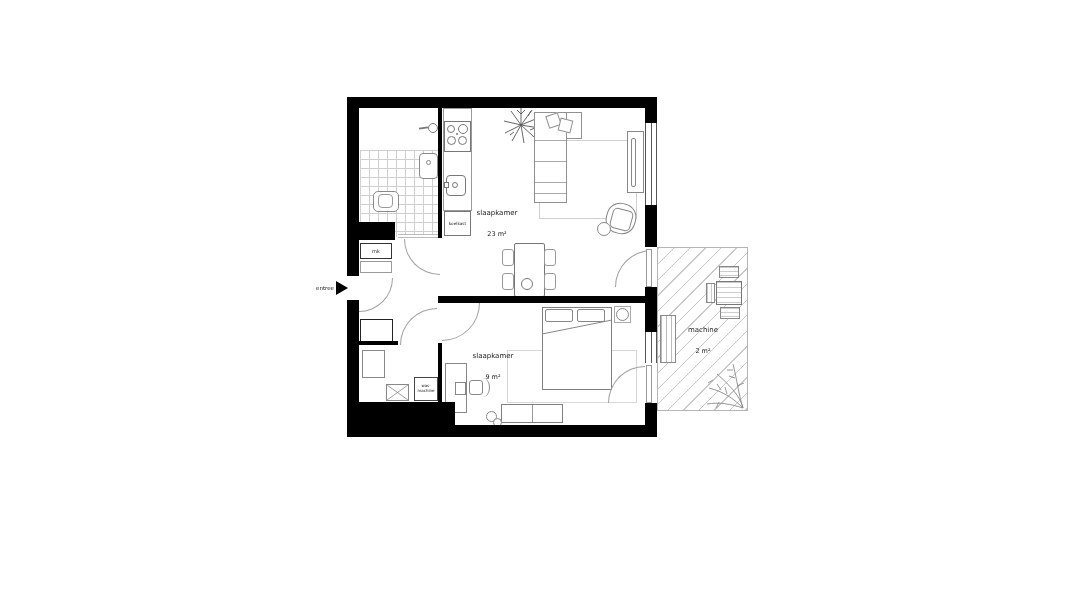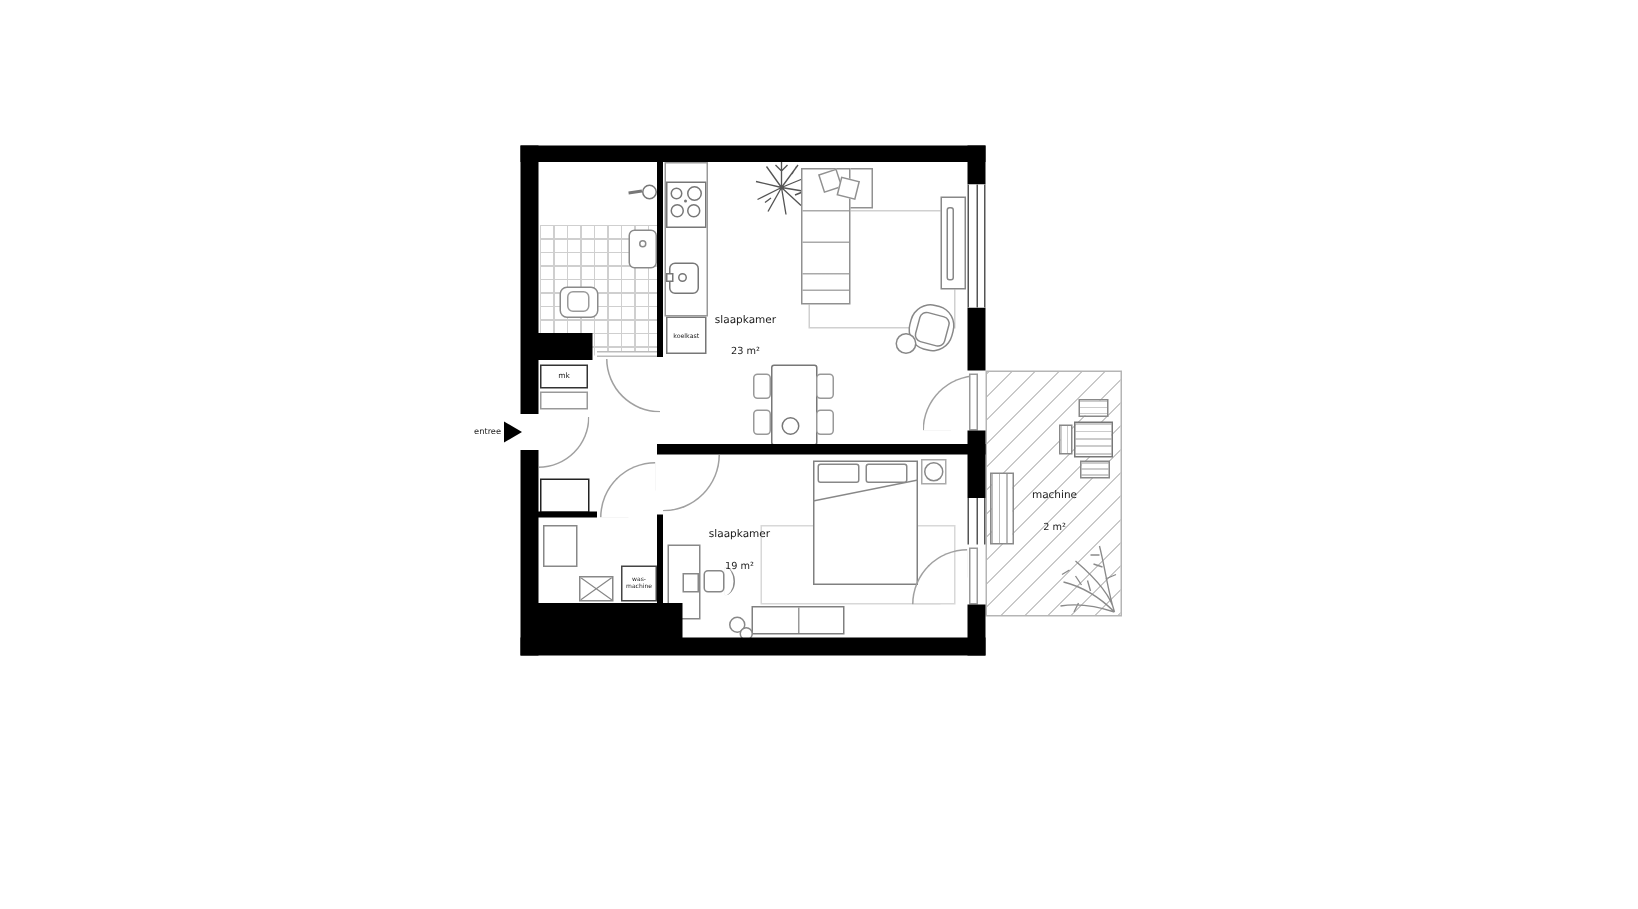--- a/index.html
+++ b/index.html
@@ -152,20 +152,20 @@
   <div class="abs" style="left:304px;top:285px;width:30px;font-size:5.5px;text-align:right;color:#222;">
     <span>entree</span>
   </div>
 
   <div class="rlabel" style="left:457px;top:209px;">
     <span class="nm">slaapkamer</span>
     <span class="ar">23 m²</span>
   </div>
   <div class="rlabel" style="left:453px;top:352px;">
     <span class="nm">slaapkamer</span>
-    <span class="ar">19 m²</span>
+    <span class="ar">9 m²</span>
   </div>
   <div class="rlabel" style="left:663px;top:326px;">
     <span class="nm">machine</span>
     <span class="ar">2 m²</span>
   </div>
 
 </div>
 
 </body></html>

